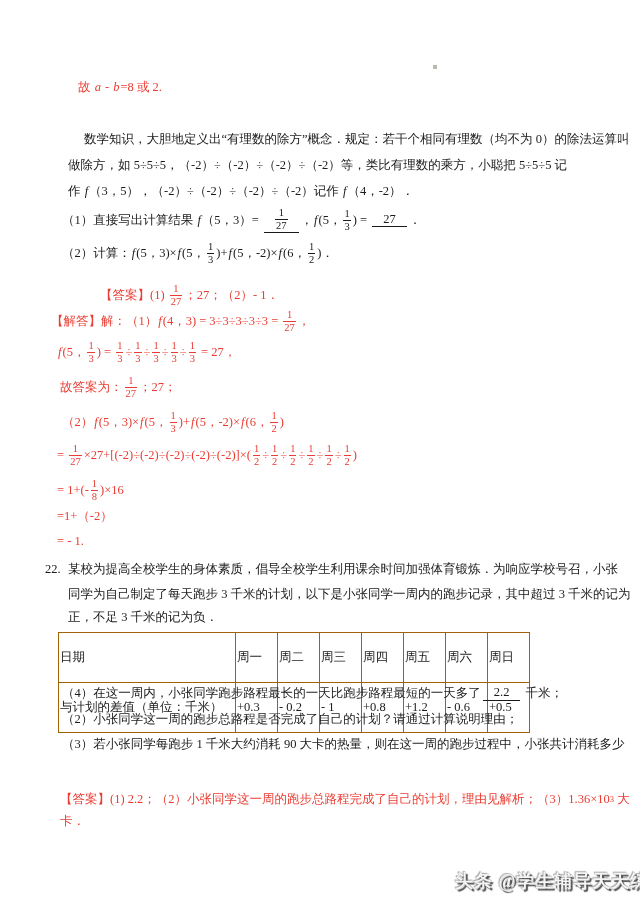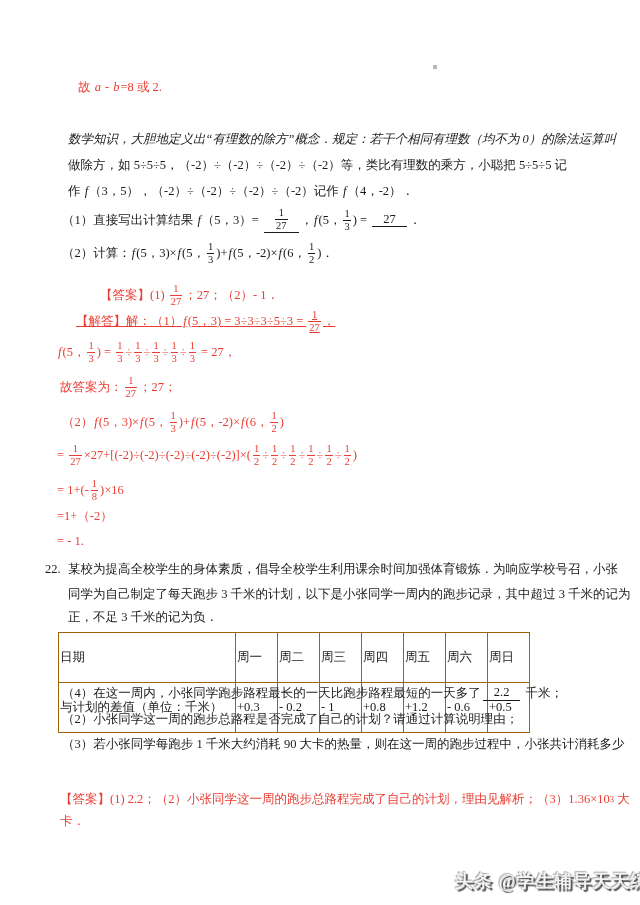--- a/index.html
+++ b/index.html
@@ -51,29 +51,29 @@
 </style>
 </head>
 <body>
 
 <div class="page">
 
   <div class="dot"></div>
 
   <div class="line red" style="top:79px;left:78px;"><span>故 </span><span class="it">a</span><span> - </span><span class="it">b</span><span>=8 或 2.</span></div>
 
-  <div class="line" style="top:131px;left:68px;font-style:italic;"><span>数学知识，大胆地定义出“有理数的除方”概念．规定：若干个相同有理数（均不为 0）的除法运算叫</span></div>
+  <div class="line" style="top:131px;left:84px;"><span>数学知识，大胆地定义出“有理数的除方”概念．规定：若干个相同有理数（均不为 0）的除法运算叫</span></div>
   <div class="line" style="top:157px;left:68px;"><span>做除方，如 5÷5÷5，（-2）÷（-2）÷（-2）÷（-2）等，类比有理数的乘方，小聪把 5÷5÷5 记</span></div>
   <div class="line" style="top:183px;left:68px;"><span>作 </span><span class="it">f</span><span>（3，5），（-2）÷（-2）÷（-2）÷（-2）记作 </span><span class="it">f</span><span>（4，-2）．</span></div>
 
   <div class="line fl" style="top:203px;left:62px;"><span>（1）直接写出计算结果 </span><span class="it">f</span><span>（5，3）= </span><span class="bfrac"><span class="frac"><span class="fn">1</span><span class="fd">27</span></span></span><span>，</span><span class="it">f</span><span>(5，</span><span class="frac"><span class="fn">1</span><span class="fd">3</span></span><span>) = </span><span class="blank">27</span><span>．</span></div>
   <div class="line fl" style="top:236px;left:62px;"><span>（2）计算：</span><span class="it">f</span><span>(5，3)×</span><span class="it">f</span><span>(5，</span><span class="frac"><span class="fn">1</span><span class="fd">3</span></span><span>)+</span><span class="it">f</span><span>(5，-2)×</span><span class="it">f</span><span>(6，</span><span class="frac"><span class="fn">1</span><span class="fd">2</span></span><span>)．</span></div>
 
   <div class="line fl red" style="top:278px;left:60px;margin-left:40px;"><span>【答案】(1) </span><span class="frac"><span class="fn">1</span><span class="fd">27</span></span><span>；27；（2）- 1．</span></div>
-  <div class="line fl red" style="top:304px;left:76px;text-decoration:underline;"><span>【解答】解：（1）</span><span class="it">f</span><span>(5，3) = 3÷3÷3÷5÷3 = </span><span class="frac"><span class="fn">1</span><span class="fd">27</span></span><span>，</span></div>
+  <div class="line fl red" style="top:304px;left:51px;"><span>【解答】解：（1）</span><span class="it">f</span><span>(4，3) = 3÷3÷3÷3÷3 = </span><span class="frac"><span class="fn">1</span><span class="fd">27</span></span><span>，</span></div>
   <div class="line fl red" style="top:335px;left:57px;"><span class="it">f</span><span>(5，</span><span class="frac"><span class="fn">1</span><span class="fd">3</span></span><span>) = </span><span class="frac"><span class="fn">1</span><span class="fd">3</span></span><span>÷</span><span class="frac"><span class="fn">1</span><span class="fd">3</span></span><span>÷</span><span class="frac"><span class="fn">1</span><span class="fd">3</span></span><span>÷</span><span class="frac"><span class="fn">1</span><span class="fd">3</span></span><span>÷</span><span class="frac"><span class="fn">1</span><span class="fd">3</span></span><span> = 27，</span></div>
   <div class="line fl red" style="top:370px;left:60px;"><span>故答案为：</span><span class="frac"><span class="fn">1</span><span class="fd">27</span></span><span>；27；</span></div>
   <div class="line fl red" style="top:405px;left:62px;"><span>（2）</span><span class="it">f</span><span>(5，3)×</span><span class="it">f</span><span>(5，</span><span class="frac"><span class="fn">1</span><span class="fd">3</span></span><span>)+</span><span class="it">f</span><span>(5，-2)×</span><span class="it">f</span><span>(6，</span><span class="frac"><span class="fn">1</span><span class="fd">2</span></span><span>)</span></div>
   <div class="line fl red" style="top:438px;left:57px;"><span>= </span><span class="frac"><span class="fn">1</span><span class="fd">27</span></span><span>×27+[(-2)÷(-2)÷(-2)÷(-2)÷(-2)]×(</span><span class="frac"><span class="fn">1</span><span class="fd">2</span></span><span>÷</span><span class="frac"><span class="fn">1</span><span class="fd">2</span></span><span>÷</span><span class="frac"><span class="fn">1</span><span class="fd">2</span></span><span>÷</span><span class="frac"><span class="fn">1</span><span class="fd">2</span></span><span>÷</span><span class="frac"><span class="fn">1</span><span class="fd">2</span></span><span>÷</span><span class="frac"><span class="fn">1</span><span class="fd">2</span></span><span>)</span></div>
   <div class="line fl red" style="top:473px;left:57px;"><span>= 1+(-</span><span class="frac"><span class="fn">1</span><span class="fd">8</span></span><span>)×16</span></div>
   <div class="line red" style="top:508px;left:57px;"><span>=1+（-2）</span></div>
   <div class="line red" style="top:533px;left:57px;"><span>= - 1.</span></div>
 
   <div class="line" style="top:561px;left:45px;">
     <span class="qnum22">22.</span><span><span>某校为提高全校学生的身体素质，倡导全校学生利用课余时间加强体育锻炼．为响应学校号召，小张</span></span>

